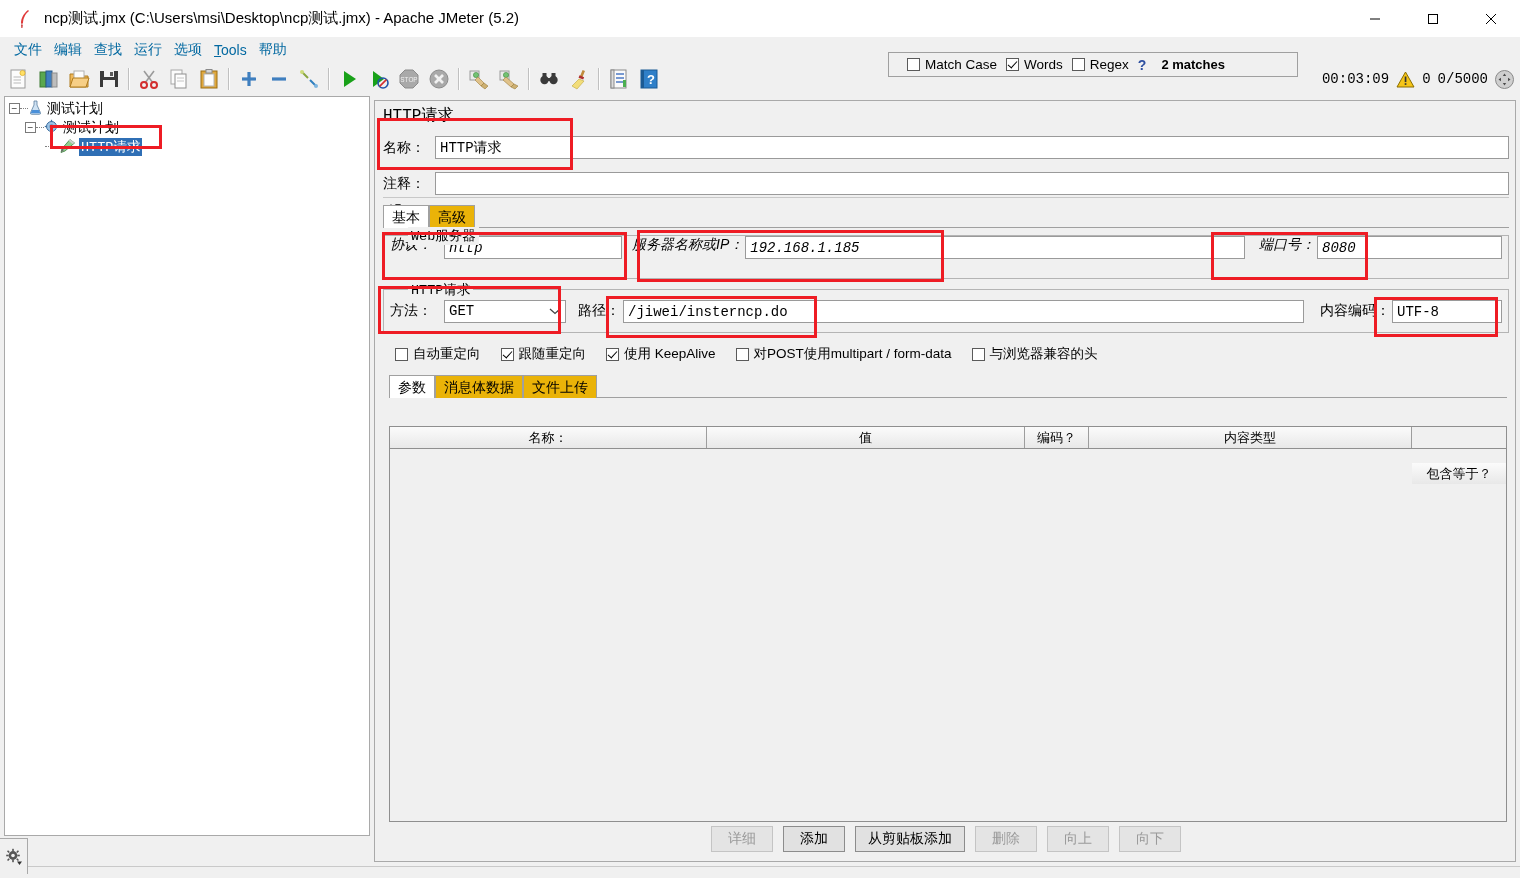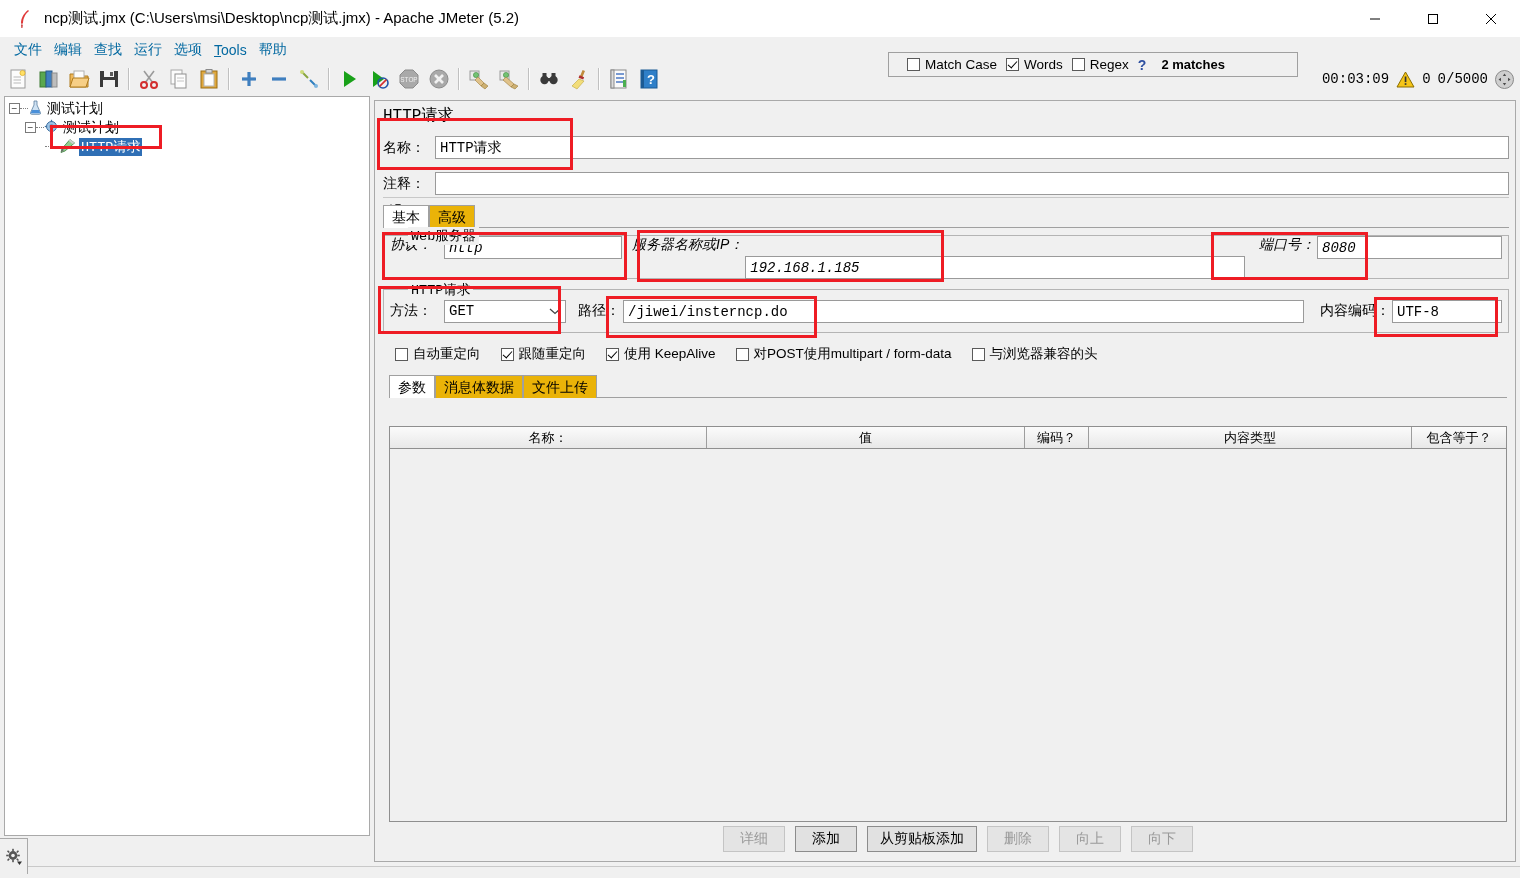--- a/index.html
+++ b/index.html
@@ -163,21 +163,21 @@
     position: absolute; font-size: 13.5px; font-family: "Liberation Sans", sans-serif;
   }
   .thead { display: flex; height: 22px; background: #f0f0f0; border-bottom: 1px solid #8f8f8f; }
   .th {
     display: flex; align-items: center; justify-content: center;
     font-size: 13px; font-family: "Liberation Sans", sans-serif;
     border-right: 1px solid #9d9d9d;
     background: linear-gradient(#fbfbfb, #e8e8e8);
     height: 21px;
   }
-  .th:last-child { border-right: none; }
+  .th:last-child { border-right: none; margin-top: 36px; }
   .tbody { background: #f0f0f0; }
 
   
   .btnrow { position: absolute; display: flex; gap: 10px; }
   .btn {
     height: 26px; min-width: 62px; padding: 0 12px;
     border: 1px solid #8c8c8c; background: #e1e1e1;
     display: flex; align-items: center; justify-content: center;
     font-size: 14px; font-family: "Liberation Sans", sans-serif; color: #000;
   }
@@ -511,21 +511,21 @@
       <div class="tab">高级</div>
       <div class="tabline"></div>
     </div>
 
     <div class="groupbox" style="left:8px; top:134px; width:1126px; height:44px;">
       <span class="grouptitle">Web服务器</span>
       <div style="display:flex; align-items:flex-start; height:100%; padding:0 6px;font-style:italic;">
         <span class="fieldlabel" style="width:54px">协议：</span>
         <span class="textfield" style="width:178px">http</span>
         <span class="fieldlabel" style="margin-left:10px;">服务器名称或IP：</span>
-        <span class="textfield" style="flex:1; margin-left:2px;margin-top:20px;">192.168.1.185</span>
+        <span class="textfield" style="flex:1; margin-left:2px;">192.168.1.185</span>
         <span class="fieldlabel" style="margin-left:14px;">端口号：</span>
         <span class="textfield" style="width:185px; margin-left:2px;">8080</span>
       </div>
     </div>
 
     <div class="groupbox" style="left:8px; top:188px; width:1126px; height:44px;">
       <span class="grouptitle">HTTP请求</span>
       <div style="display:flex; align-items:center; height:100%; padding:0 6px;">
         <span class="fieldlabel" style="width:54px">方法：</span>
         <span class="selectfield" style="width:122px">
@@ -576,21 +576,21 @@
       <div class="thead">
         <div class="th" style="width:317px">名称：</div>
         <div class="th" style="width:318px">值</div>
         <div class="th" style="width:64px">编码？</div>
         <div class="th" style="width:323px">内容类型</div>
         <div class="th" style="width:94px">包含等于？</div>
       </div>
       <div class="tbody" style="height:372px;"></div>
     </div>
 
-    <div class="btnrow" style="left:348px; top:725px;">
+    <div class="btnrow" style="left:336px; top:725px;">
       <div class="btn disabled">详细</div>
       <div class="btn">添加</div>
       <div class="btn">从剪贴板添加</div>
       <div class="btn disabled">删除</div>
       <div class="btn disabled">向上</div>
       <div class="btn disabled">向下</div>
     </div>
   </div>
 
   <div class="redbox" style="left:50px;  top:125px; width:112px; height:24px;"></div>

